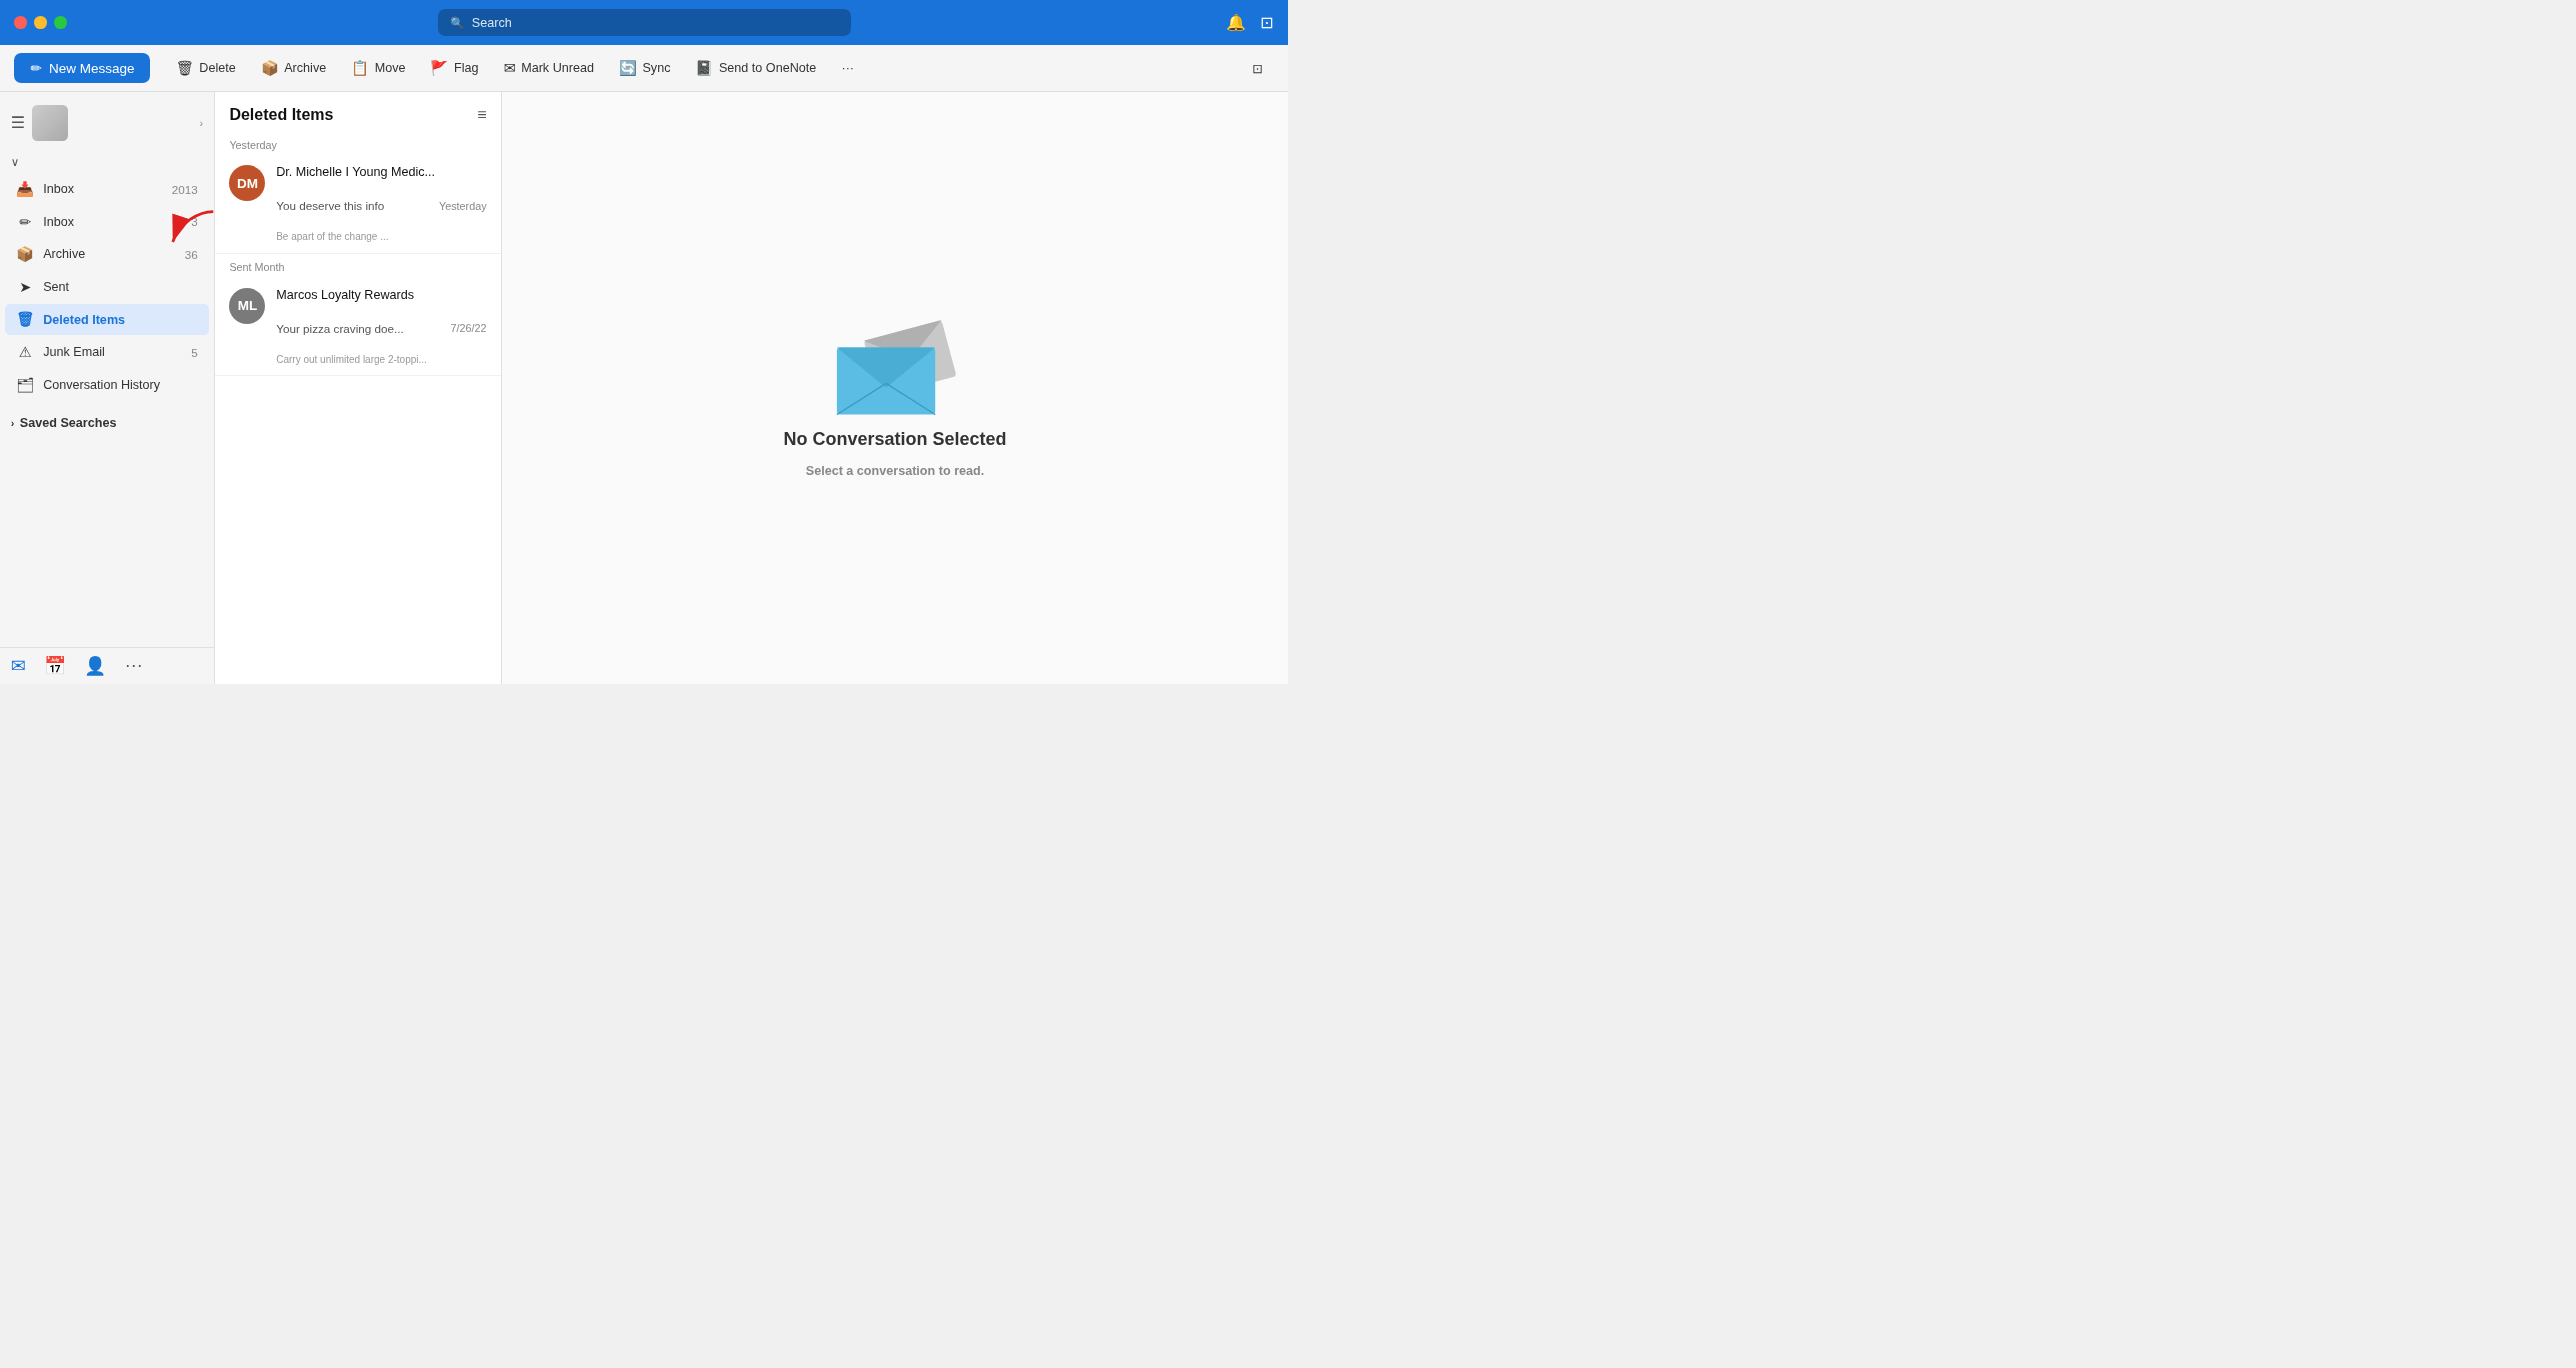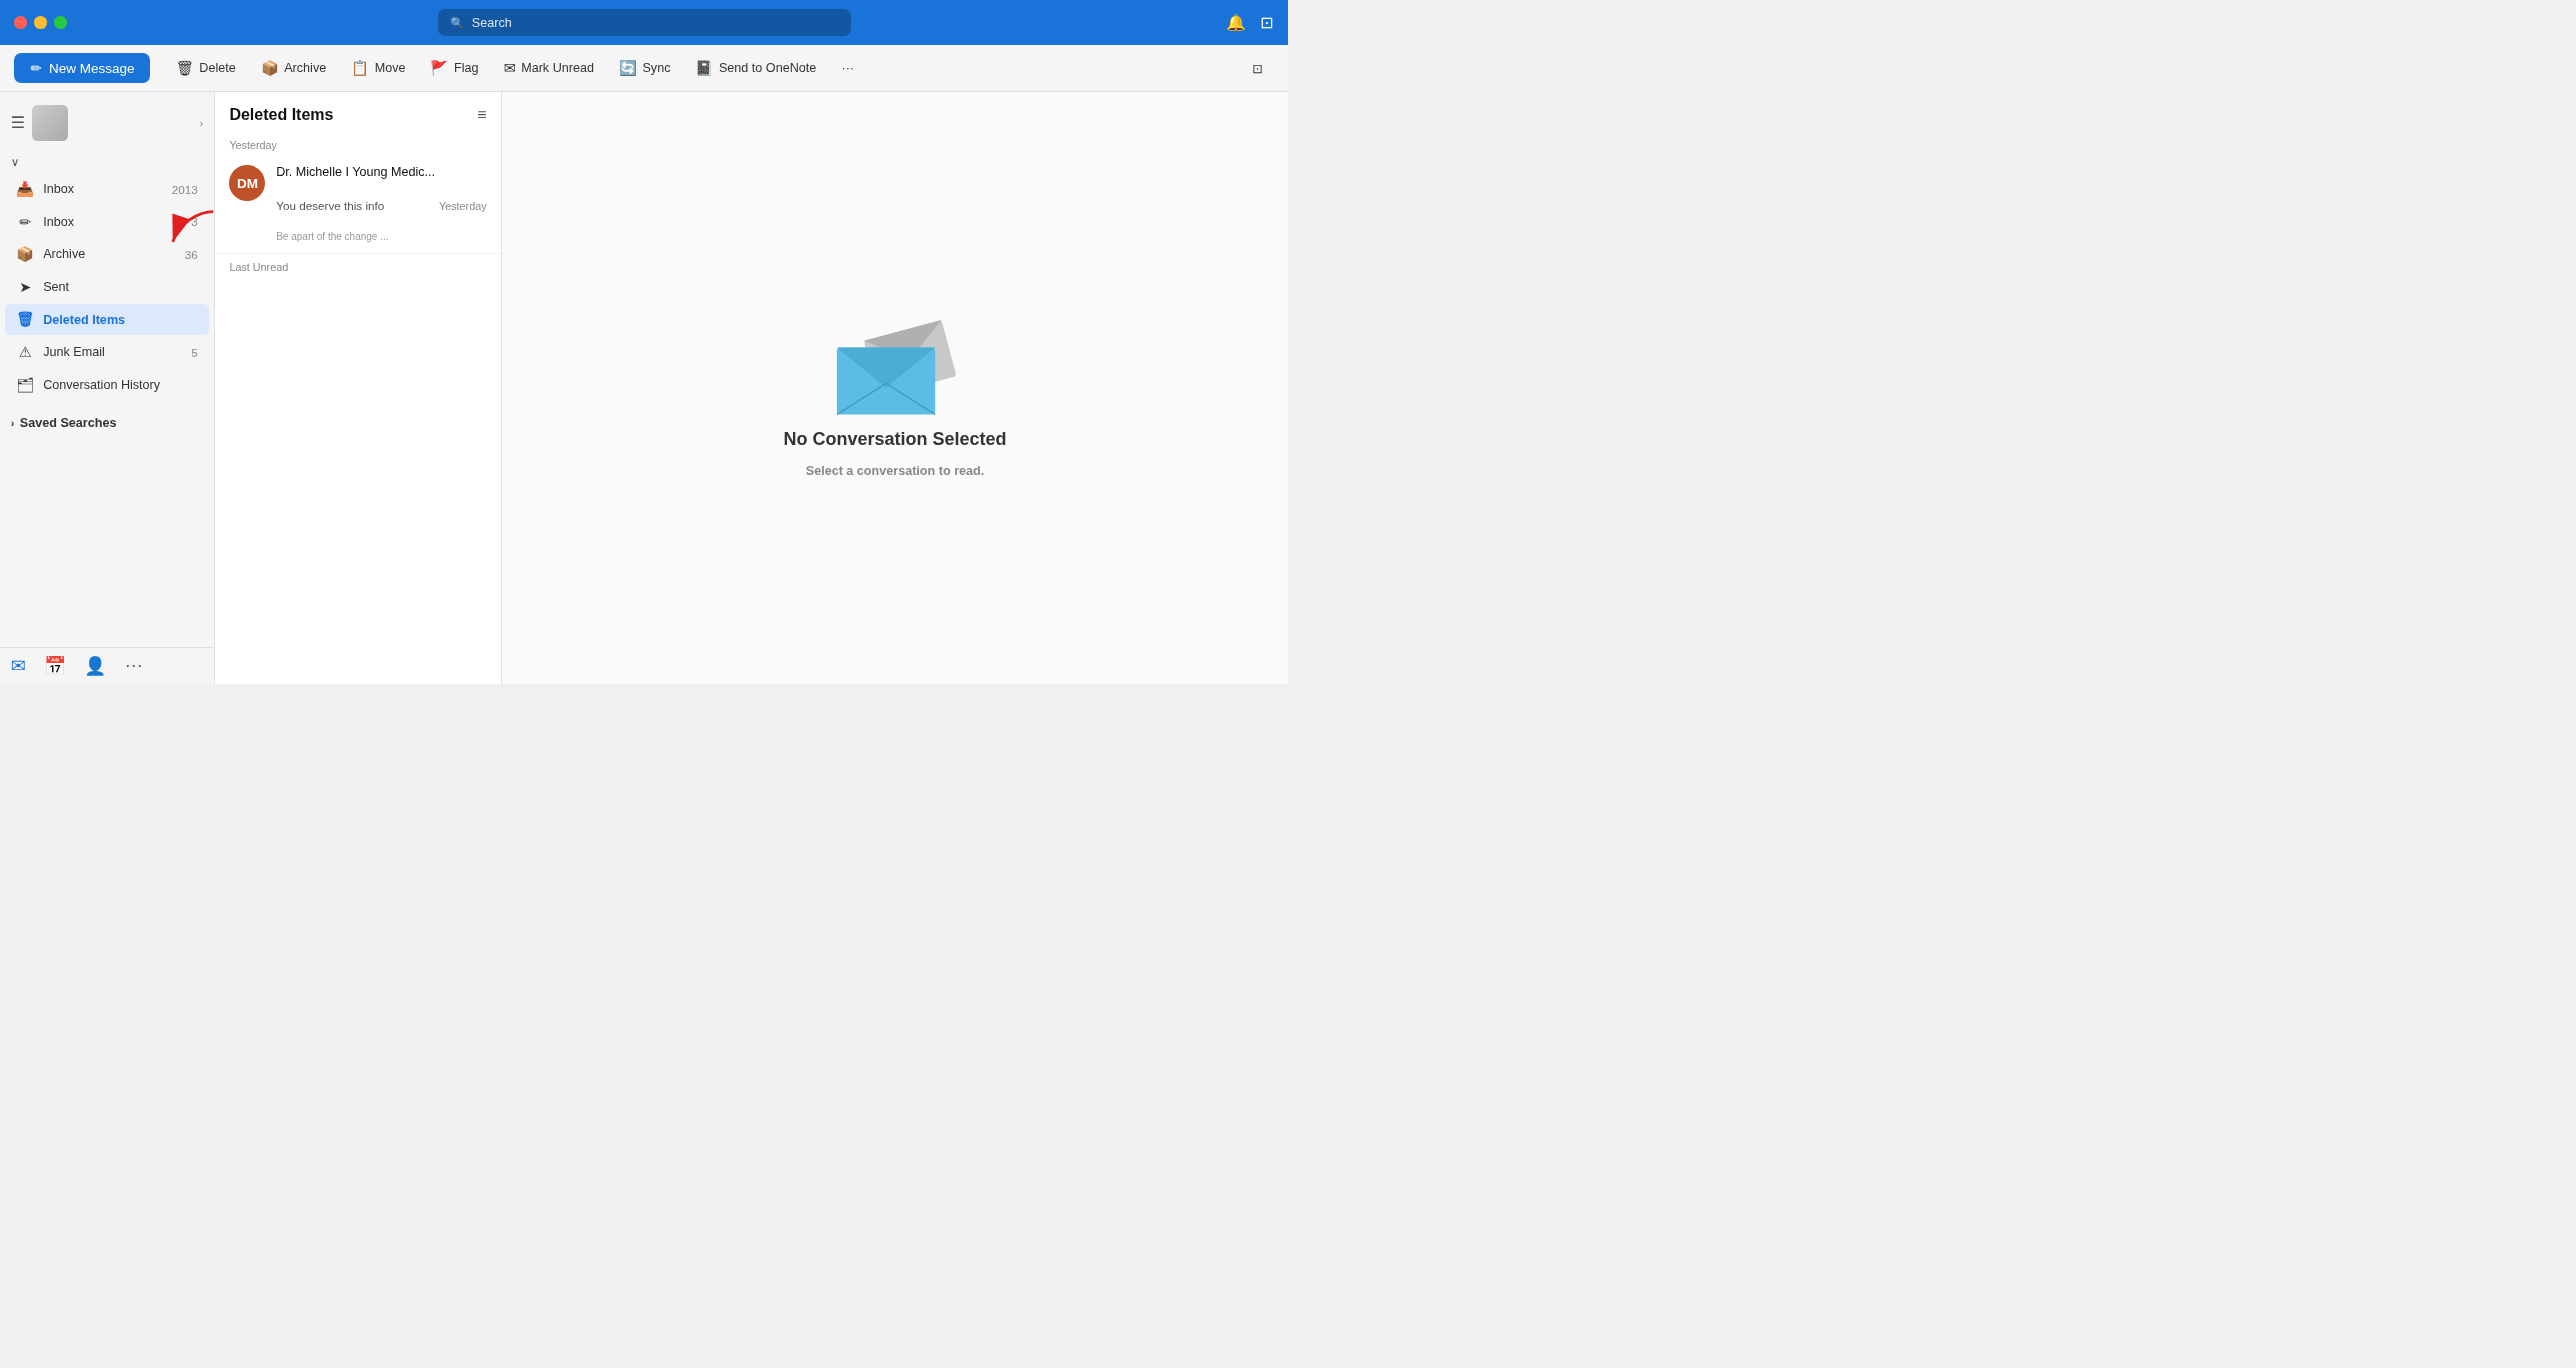--- a/index.html
+++ b/index.html
@@ -458,22 +458,35 @@
           <span class="email-subject">You deserve this info</span>
           <span class="email-date">Yesterday</span>
         </div>
         <div class="email-preview">
           <span>Be apart of the change</span>
           <span>...</span>
         </div>
       </div>
     </div>
 
-    <div class="date-group-label">Last Unread</div>
-
+    <div class="date-group-label">Sent Month</div>
+
+    <div class="email-item">
+      <div class="email-avatar" style="background: #7a7a7a;">
+        <span>ML</span>
+      </div>
+      <div class="email-content">
+        <div class="email-sender">Marcos Loyalty Rewards</div>
+        <div class="email-subject-row">
+          <span class="email-subject">Your pizza craving doe...</span>
+          <span class="email-date">7/26/22</span>
+        </div>
+        <div class="email-preview">Carry out unlimited large 2-toppi...</div>
+      </div>
+    </div>
   </div>
 
   <div class="reading-pane">
     <div class="no-conversation">
 
       <svg width="152" height="117" viewBox="0 0 170 130">
 
         <g transform="rotate(-15 100 60)">
           <rect x="55" y="35" width="90" height="65" rx="4" fill="#c8c8c8"></rect>
           <polygon points="55,35 100,68 145,35" fill="#b0b0b0"></polygon>

